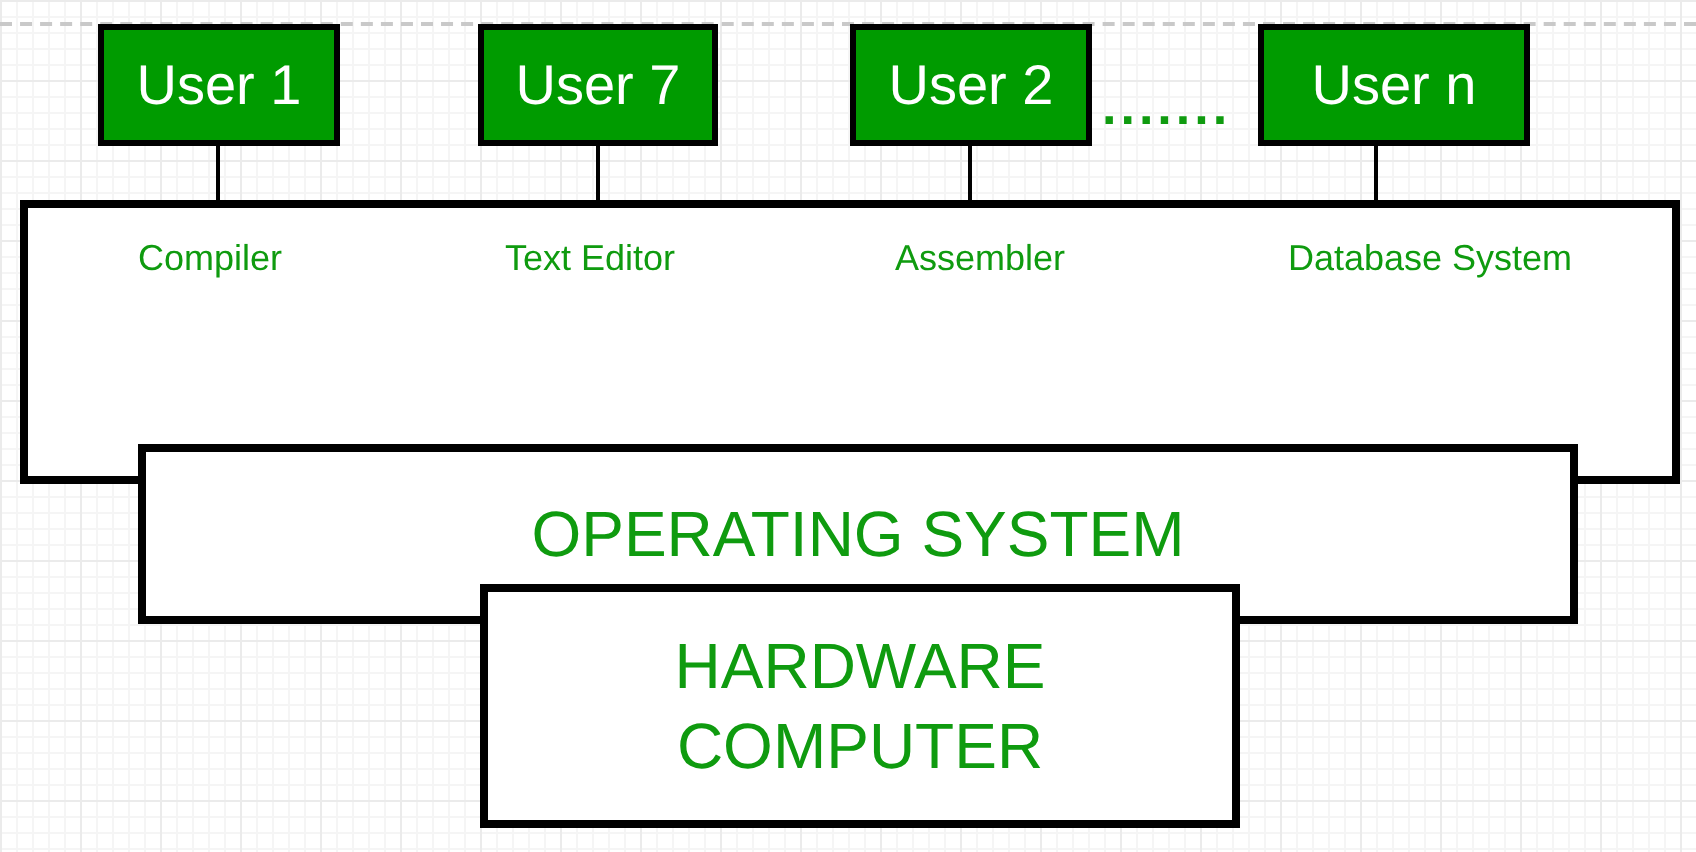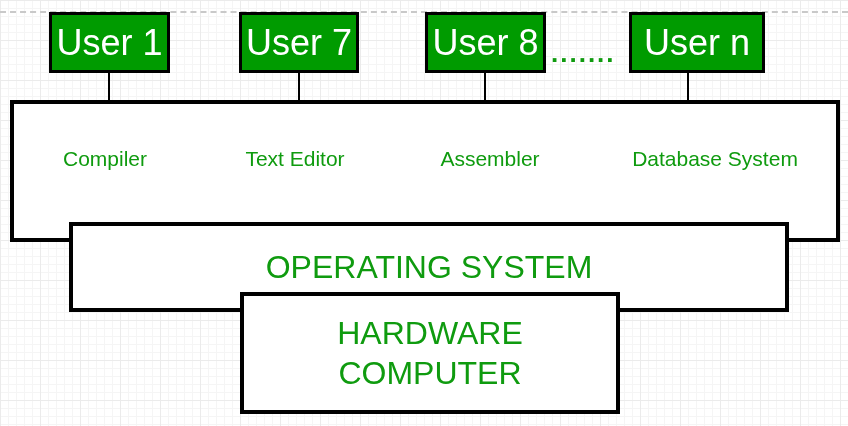--- a/index.html
+++ b/index.html
@@ -50,21 +50,21 @@
     height: 61px;
     background: var(--green-fill);
     border: 3px solid var(--border-black);
     display: flex;
     align-items: center;
     justify-content: center;
     z-index: 3;
   }
   .user-box span {
     color: #ffffff;
-    font-size: 36px;
+    font-size: 28px;
     line-height: 1;
     white-space: nowrap;
   }
   .ellipsis-dots {
     position: absolute;
     left: 551px;
     top: 40px;
     font-size: 26px;
     line-height: 26px;
     letter-spacing: 2px;
@@ -98,25 +98,24 @@
     left: 10px; top: 155px;
     width: 830px;
     text-align: center;
     z-index: 3;
   }
   .program-label {
     position: absolute;
     top: 119px;
     transform: translateX(-50%);
     color: var(--green-text);
-    font-size: 21px;
+    font-size: 18px;
     line-height: 20px;
     white-space: nowrap;
     z-index: 3;
-    margin-top: 30px;
   }
 </style>
 </head>
 <body>
 
 <div class="canvas">
 
   <div class="guide-line"></div>
 
   <div class="connector" style="left:108px"></div>
@@ -141,21 +140,21 @@
     <span class="big-title">COMPUTER</span>
   </div>
 
   <div class="user-box" style="left:49px;width:121px">
     <span>User 1</span>
   </div>
   <div class="user-box" style="left:239px;width:120px">
     <span>User 7</span>
   </div>
   <div class="user-box" style="left:425px;width:121px">
-    <span>User 8</span>
+    <span>User 2</span>
   </div>
   <div class="user-box" style="left:629px;width:136px">
     <span>User n</span>
   </div>
 
   <span class="ellipsis-dots">.......</span>
 
 </div>
 
 </body></html>

